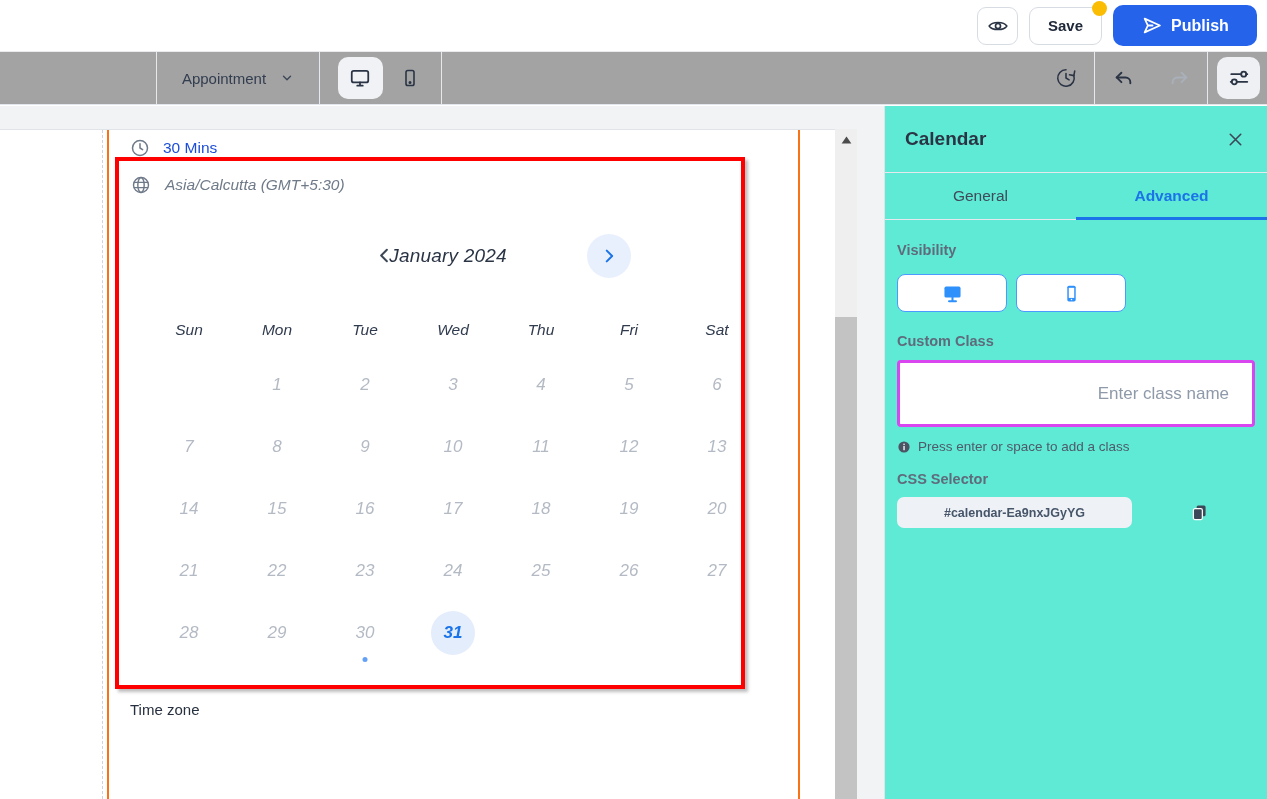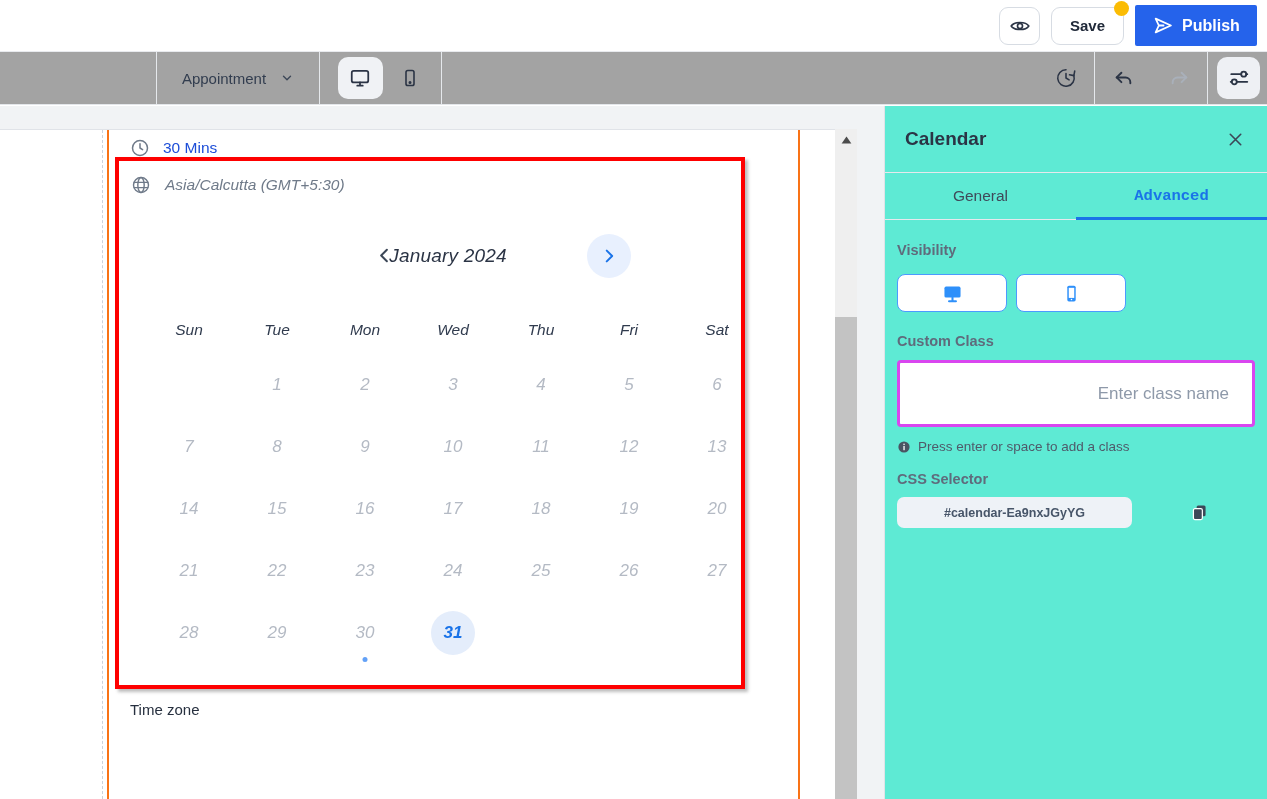--- a/index.html
+++ b/index.html
@@ -13,21 +13,21 @@
   *{box-sizing:border-box;margin:0;padding:0;}
   html,body{width:1267px;height:799px;overflow:hidden;}
   body{font-family:"Liberation Sans",sans-serif;background:#fff;position:relative;}
   svg{display:block;}
 
   
   .topbar{height:52px;background:#fff;border-bottom:1px solid #e8eaee;display:flex;align-items:center;justify-content:flex-end;gap:11px;padding-right:10px;}
   .icon-btn{width:41px;height:38px;border:1px solid #d7dce3;border-radius:9px;background:#fff;display:flex;align-items:center;justify-content:center;cursor:pointer;}
   .save-btn{position:relative;width:73px;height:38px;border:1px solid #d7dce3;border-radius:9px;background:#fff;font-size:15px;font-weight:600;color:#202939;display:flex;align-items:center;justify-content:center;cursor:pointer;}
   .save-dot{position:absolute;top:-7px;right:-6px;width:15px;height:15px;border-radius:50%;background:var(--badge-yellow);}
-  .publish-btn{width:122px;height:41px;border:none;border-radius:2px;background:var(--publish-blue);color:#fff;font-size:16px;font-weight:700;display:flex;align-items:center;justify-content:center;gap:9px;cursor:pointer;}
+  .publish-btn{width:144px;height:41px;border:none;border-radius:10px;background:var(--publish-blue);color:#fff;font-size:16px;font-weight:700;display:flex;align-items:center;justify-content:center;gap:9px;cursor:pointer;}
 
   
   .toolbar{height:53px;background:#a3a3a3;border-bottom:1px solid #e3e6ea;display:flex;align-items:stretch;}
   .tb-spacer{width:157px;border-right:1px solid #e5e8ec;}
   .tb-page{width:163px;border-right:1px solid #e5e8ec;display:flex;align-items:center;justify-content:center;gap:14px;cursor:pointer;}
   .tb-page span{font-size:15px;color:#323d4f;}
   .tb-devices{width:122px;border-right:1px solid #e5e8ec;display:flex;align-items:center;justify-content:center;gap:13px;}
   .dev-active{width:45px;height:42px;border-radius:10px;background:#f0f2f5;display:flex;align-items:center;justify-content:center;cursor:pointer;}
   .dev-plain{display:flex;align-items:center;justify-content:center;cursor:pointer;padding:4px;}
   .tb-fill{flex:1;}
@@ -70,21 +70,21 @@
   .scroll-up{height:22px;display:flex;align-items:center;justify-content:center;cursor:pointer;}
   .scroll-thumb{position:absolute;left:0;right:0;top:188px;bottom:0;background:#c3c3c3;cursor:pointer;}
 
   
   .panel{position:absolute;left:884px;top:0;right:0;bottom:0;background:#5eead4;border-left:1px solid #e0e3e8;}
   .panel-header{height:67px;border-bottom:1px solid #e6e9ed;display:flex;align-items:center;justify-content:space-between;padding:0 22px 0 20px;}
   .panel-title{font-size:19px;font-weight:600;color:#2b3445;}
   .panel-close{cursor:pointer;display:flex;}
   .panel-tabs{height:47px;border-bottom:1px solid #e6e9ed;display:flex;}
   .tab{flex:1;display:flex;align-items:center;justify-content:center;font-size:15.5px;color:#3f4a5a;cursor:pointer;position:relative;}
-  .tab.active{color:var(--accent-blue);font-weight:600;font-family:Liberation Mono, monospace;}
+  .tab.active{color:var(--accent-blue);font-weight:600;}
   .tab.active::after{content:'';position:absolute;left:0;right:0;bottom:-1px;height:3px;background:var(--accent-blue);}
   .panel-body{padding:22px 26px 0 12px;}
   .p-label{font-size:14.5px;font-weight:600;color:#5f6b7c;}
   .vis-row{display:flex;gap:9px;margin-top:16px;}
   .vis-btn{width:110px;height:38px;border:1.5px solid #4c9aff;border-radius:8px;background:#fff;display:flex;align-items:center;justify-content:center;cursor:pointer;}
   .cc-label{margin-top:21px;}
   .cc-input{margin-top:11px;width:358px;height:67px;border:3px solid #d946ef;border-radius:4px;padding:21px 23px;font-size:17px;color:#2b3445;resize:none;outline:none;font-family:"Liberation Sans",sans-serif;text-align:right;}
   .cc-input::placeholder{color:#8e99a9;}
   .hint-row{margin-top:8px;display:flex;align-items:center;gap:7px;font-size:13.5px;color:#4f5a6a;}
   .css-label{margin-top:17px;}
@@ -234,22 +234,22 @@
           <span>
             <svg width="18" height="18" viewBox="0 0 20 20" fill="none" stroke="#1a73e8" stroke-width="2.2" stroke-linecap="round" stroke-linejoin="round">
                 <path d="M7.5 4 L13.5 10 L7.5 16"></path>
               </svg>
           </span>
         </span>
       </div>
 
       <div class="cal-weekdays">
           <div class="wd">Sun</div>
+          <div class="wd">Mon</div>
           <div class="wd">Tue</div>
-          <div class="wd">Mon</div>
           <div class="wd">Wed</div>
           <div class="wd">Thu</div>
           <div class="wd">Fri</div>
           <div class="wd">Sat</div>
         </div>
       <div class="cal-grid">
           <div class="cell"></div>
           <div class="cell">
             <span class="num">1</span>
           </div>

